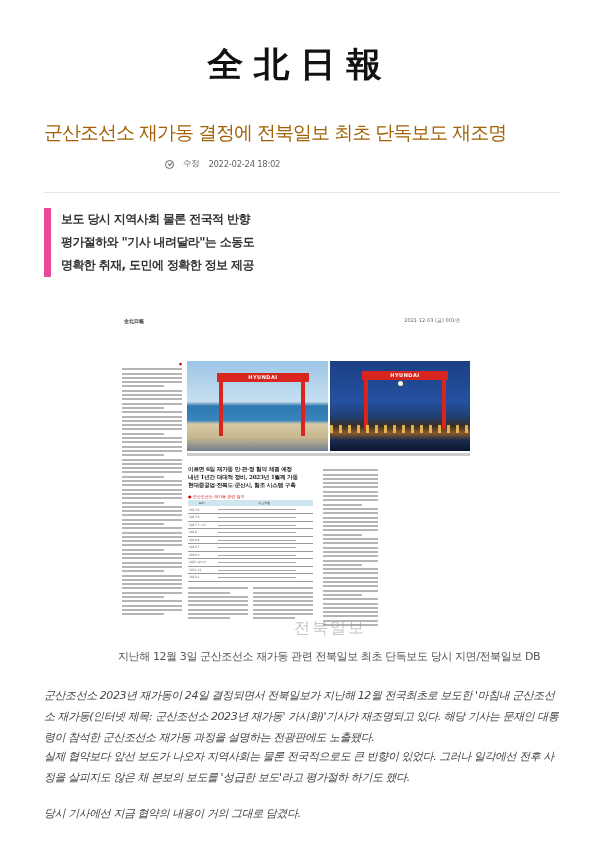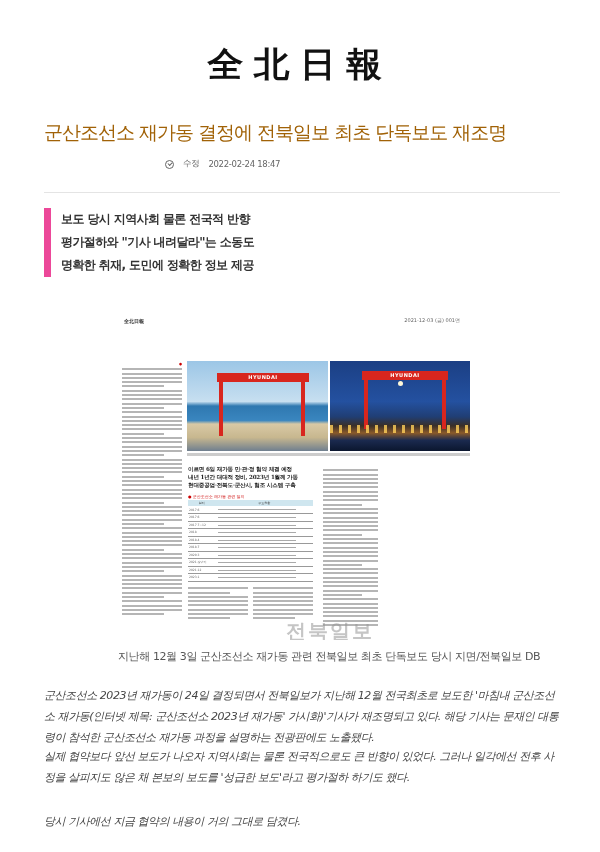--- a/index.html
+++ b/index.html
@@ -44,42 +44,42 @@
     .clip-table-title { position: absolute; top: 184px; left: 70px; font-size: 4px; color: #c00; }
     .clip-table { position: absolute; top: 190px; left: 70px; width: 125px; border-collapse: collapse; font-size: 3px; }
     .clip-table th { background: #cfe6ef; height: 6px; color: #333; font-weight: 400; }
     .clip-table td { border-bottom: 0.5px solid #999; height: 7.5px; color: #666; padding: 0 1px; }
     .clip-table td.bar { position: relative; }
     .clip-table td.bar::after { content: ""; position: absolute; left: 2px; top: 3px; width: 80%; height: 1.3px; background: #aaa; }
 
     .clip-col-a { position: absolute; top: 275px; left: 70px; width: 60px; }
     .clip-col-b { position: absolute; top: 275px; left: 135px; width: 60px; }
     .clip-col-c { position: absolute; top: 157px; left: 205px; width: 55px; }
-    .watermark { position: absolute; top: 308px; left: 168px; font-size: 20px; font-weight: 700; color: rgba(150,150,150,0.55); letter-spacing: 2px; }
+    .watermark { position: absolute; top: 308px; left: 176px; font-size: 16px; font-weight: 400; color: rgba(150,150,150,0.55); letter-spacing: 2px; }
 
     .img-caption { position: absolute; top: 649px; left: 118px; font-size: 11px; color: #555; letter-spacing: -0.4px; white-space: nowrap; }
 
     .body-text { position: absolute; left: 44px; width: 520px; font-size: 11px; color: #444; letter-spacing: -0.45px; line-height: 21px; font-style: italic; }
     .p1 { top: 685px; }
     .p2 { top: 746px; }
-    .p3 { top: 803px; margin-top: 8px; }
+    .p3 { top: 803px; }
   </style>
 </head>
 <body>
 
 <header class="masthead">
   <div class="logo">全北日報</div>
 </header>
 
 <h1 class="headline">군산조선소 재가동 결정에 전북일보 최초 단독보도 재조명</h1>
 
 <div class="meta">
   <span class="clock"></span>
   <span>수정</span>
-  <span>2022-02-24 18:47</span>
+  <span>2022-02-24 18:02</span>
 </div>
 
 <div class="divider"></div>
 
 <ul class="summary">
   <li>보도 당시 지역사회 물론 전국적 반향</li>
   <li>평가절하와 "기사 내려달라"는 소동도</li>
   <li>명확한 취재, 도민에 정확한 정보 제공</li>
 </ul>
 

